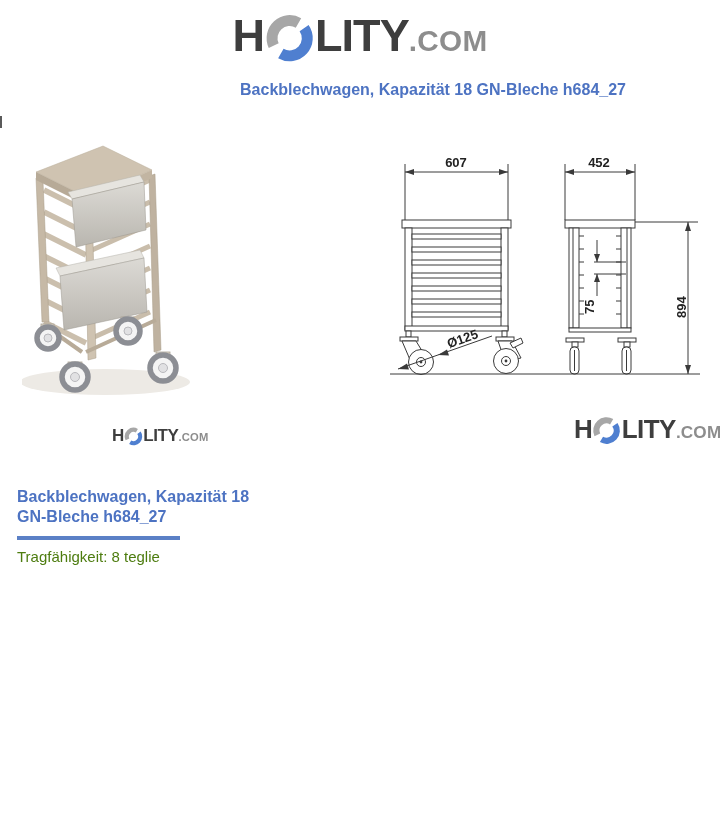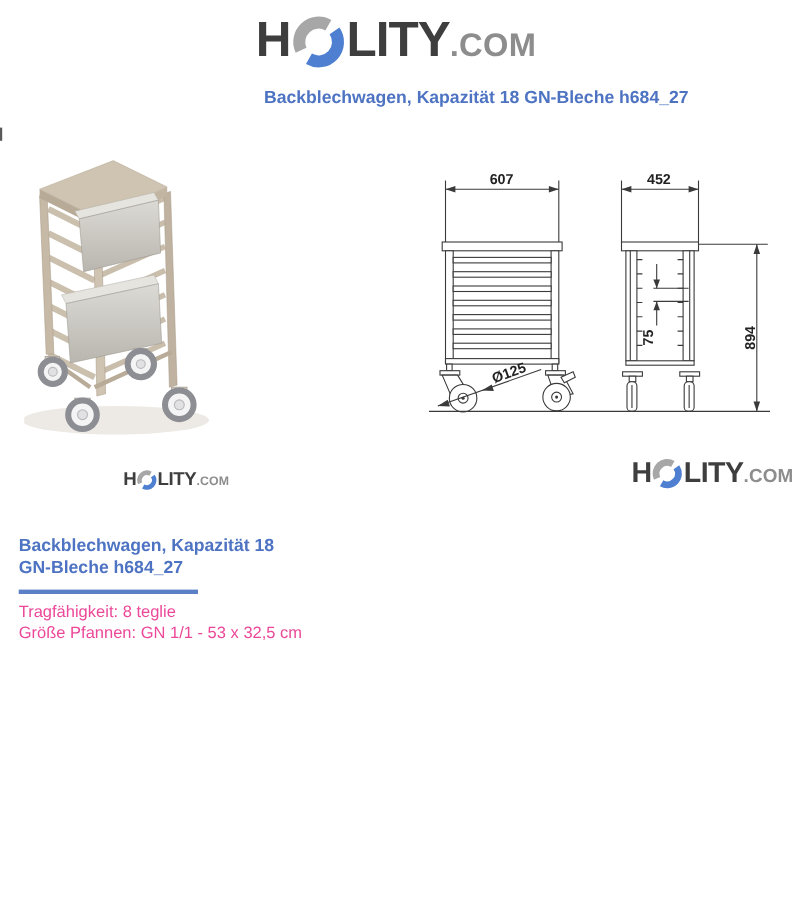--- a/index.html
+++ b/index.html
@@ -24,21 +24,21 @@
   .edge-artifact{position:absolute;left:0;top:116px;width:2px;height:12px;background:#5a5a5a;}
   .photo-svg{position:absolute;left:22px;top:145px;}
   .photo-watermark{position:absolute;left:112px;top:427px;}
   .drawing-svg{position:absolute;left:383px;top:150px;}
   .drawing-watermark{position:absolute;left:574px;top:416px;}
   .details{position:absolute;left:17px;top:487px;width:280px;}
   .details-title{
     font-size:16px;font-weight:700;color:#4d73c2;line-height:20px;width:256px;margin:0 0 9px 0;
   }
   .details-rule{width:163px;height:4px;background:#5b80c6;margin:0 0 7px 0;}
-  .spec-line{font-size:15px;color:#ec4899;line-height:19px;}
+  .spec-line{font-size:15px;color:#4d7c0f;line-height:19px;}
   
   .ink{stroke:#3a3a3a;stroke-width:1;fill:none;}
   .inkfill{fill:#3a3a3a;stroke:none;}
   .whitebox{fill:#ffffff;stroke:#3a3a3a;stroke-width:1;}
   .dimtext{font-family:"Liberation Sans",sans-serif;font-size:13px;font-weight:700;fill:#222222;}
 </style>
 </head>
 <body>
 
 <div id="page">
@@ -274,16 +274,15 @@
       <path d="M 19.5 48.2 A 21 21 0 0 0 47.2 18.0" stroke="#4f7fd0" stroke-width="13" fill="none"></path>
     </svg>
     <span class="lg-dark">LITY</span>
     <span class="lg-com">.COM</span>
   </div>
 
   <div class="details">
     <div class="details-title">Backblechwagen, Kapazität 18 GN-Bleche h684_27</div>
     <div class="details-rule"></div>
     <div class="spec-line">Tragfähigkeit: 8 teglie</div>
-    <div class="spec-line">Größe Pfannen: GN 1/1 - 53 x 32,5 cm</div>
   </div>
 
 </div>
 
 </body></html>

